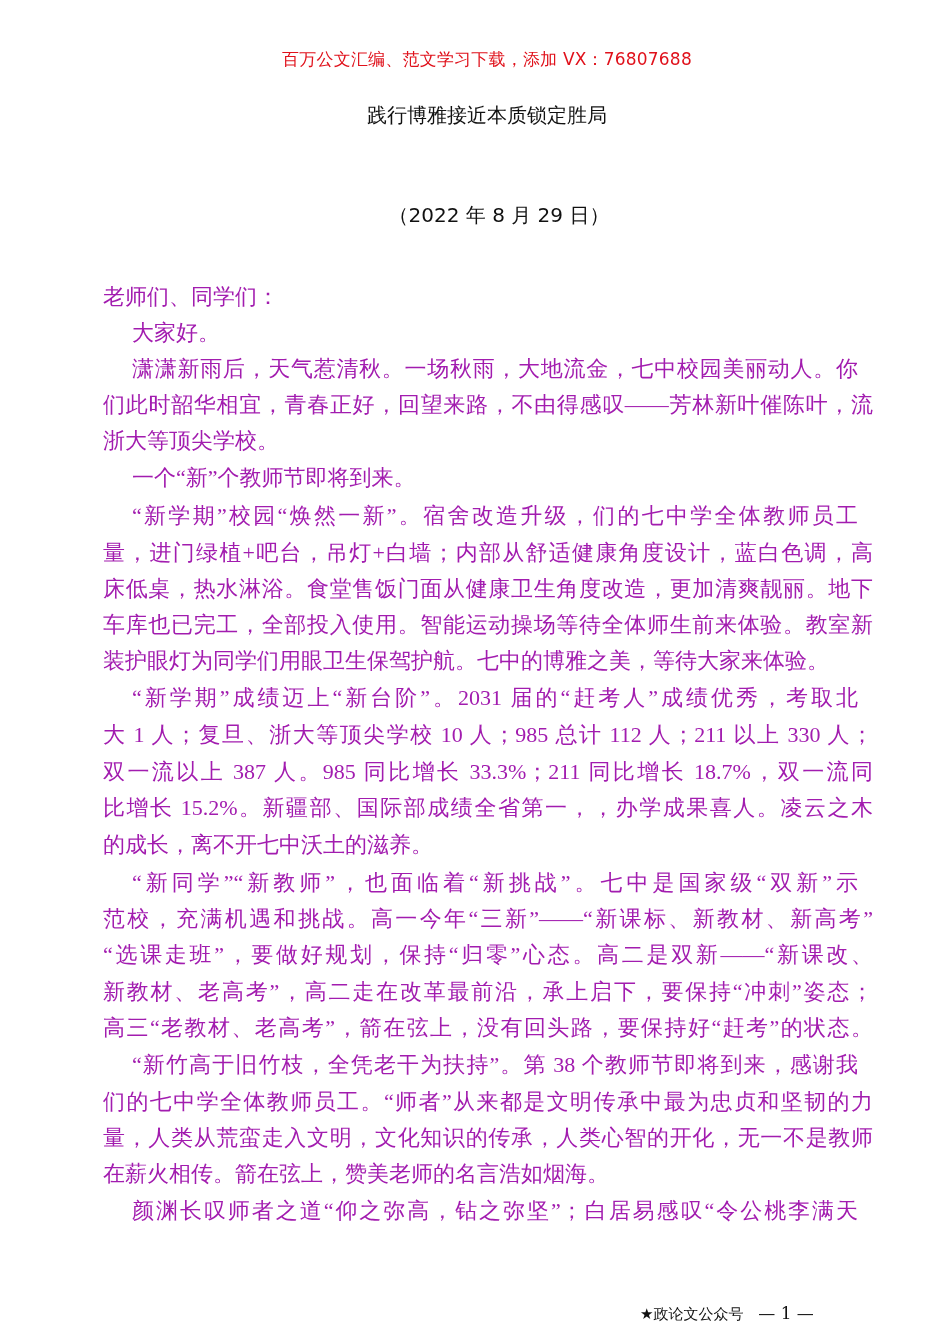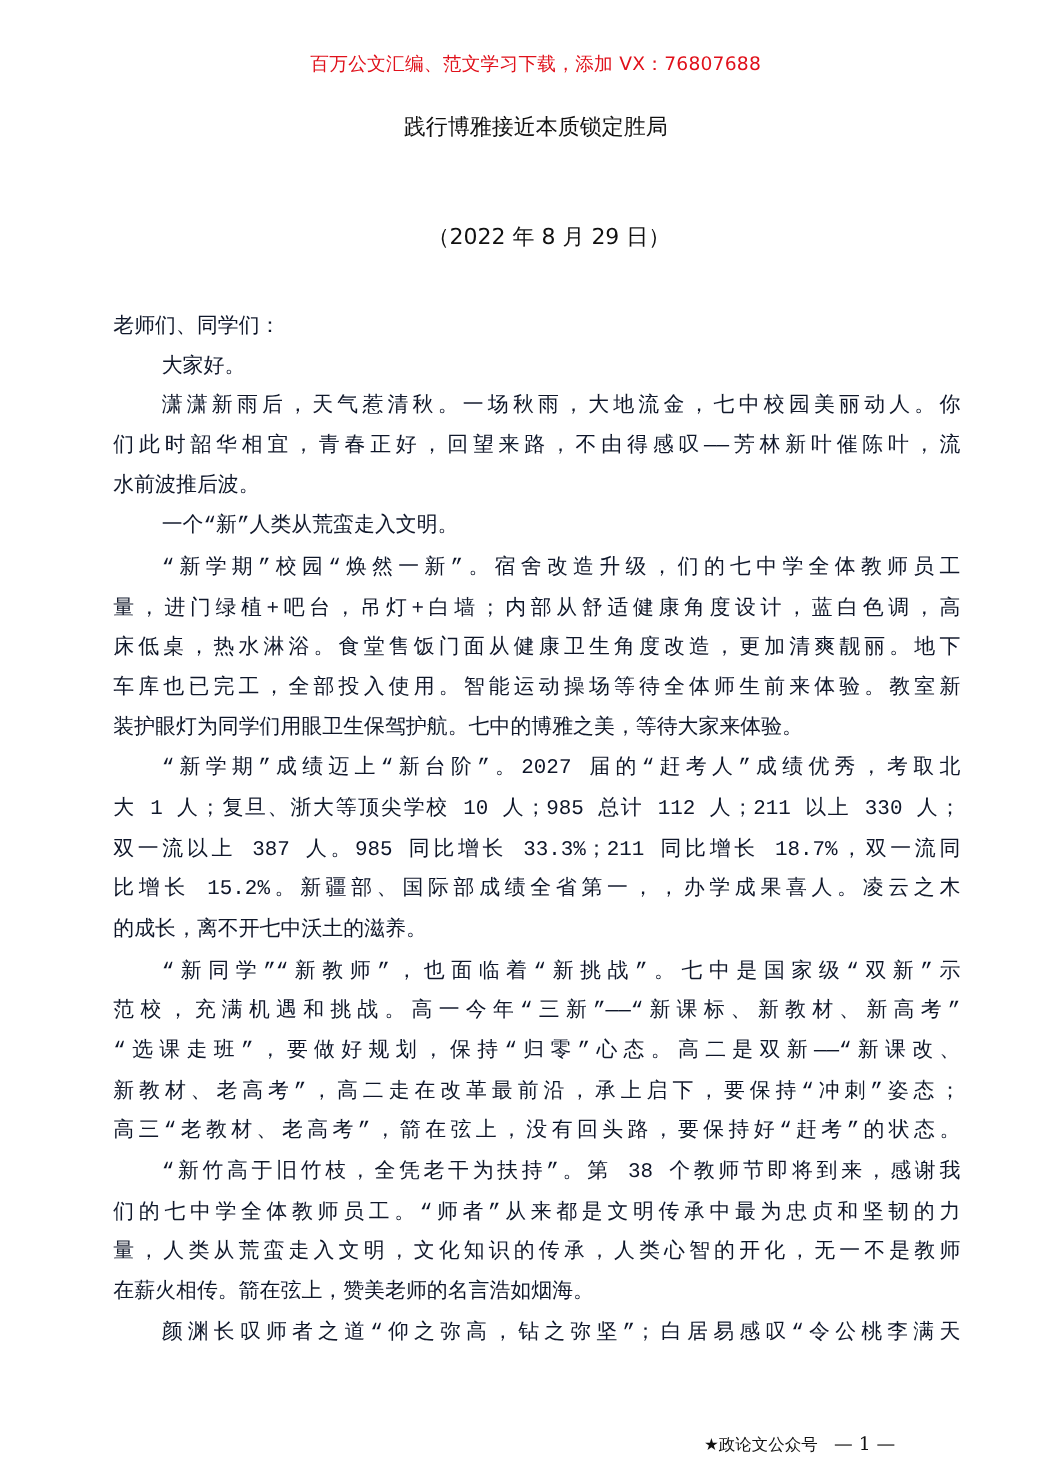--- a/index.html
+++ b/index.html
@@ -9,24 +9,24 @@
     position: absolute; left: 0; width: 950px; top: 47px;
     text-align: center; font-family: "DejaVu Sans", sans-serif;
     font-size: 17px; line-height: 24px; color: #e0111b; letter-spacing: 0.2px;
   }
   .title-line {
     position: absolute; left: 0; width: 950px; text-align: center;
     font-family: "DejaVu Sans", sans-serif; font-size: 20px; line-height: 26px; color: #111111;
   }
   .line {
     position: absolute; left: 91px; width: 770px; white-space: nowrap;
-    font-family: Liberation Mono, monospace; font-size: 19px; line-height: 26px; color: #0f172a;
+    font-family: Liberation Serif, serif; font-size: 22px; line-height: 26px; color: #a21caf;
     text-align: justify; text-align-last: justify;
   }
-  .line.indent { left: 135px; width: 726px; }
+  .line.indent { left: 120px; width: 726px; }
   .line.last { text-align-last: left; }
   .footer {
     position: absolute; top: 1302px; left: 628px;
     font-family: "DejaVu Sans", sans-serif; font-size: 15px; line-height: 22px; color: #111111;
     white-space: nowrap;
   }
   .footer .pagenum { font-family: "DejaVu Serif", serif; font-size: 17px; margin-left: 10px; }
 </style>
 </head>
 <body>
@@ -37,31 +37,31 @@
 
   <div class="title-line" style="top:102px;">践行博雅接近本质锁定胜局</div>
   <div class="title-line" style="top:202px;padding-left:12px;">（2022 年 8 月 29 日）</div>
 
   <div>
     <div class="line last" style="top:284px;">老师们、同学们：</div>
     <div class="line indent last" style="top:320px;">大家好。</div>
 
     <div class="line indent" style="top:356px;">潇潇新雨后，天气惹清秋。一场秋雨，大地流金，七中校园美丽动人。你</div>
     <div class="line" style="top:392px;">们此时韶华相宜，青春正好，回望来路，不由得感叹——芳林新叶催陈叶，流</div>
-    <div class="line last" style="top:428px;">水前波推后波。</div>
+    <div class="line last" style="top:428px;">浙大等顶尖学校。</div>
 
-    <div class="line indent last" style="top:465px;">一个“新”人类从荒蛮走入文明。</div>
+    <div class="line indent last" style="top:465px;">一个“新”个教师节即将到来。</div>
 
     <div class="line indent" style="top:503px;">“新学期”校园“焕然一新”。宿舍改造升级，们的七中学全体教师员工</div>
     <div class="line" style="top:540px;">量，进门绿植+吧台，吊灯+白墙；内部从舒适健康角度设计，蓝白色调，高</div>
     <div class="line" style="top:576px;">床低桌，热水淋浴。食堂售饭门面从健康卫生角度改造，更加清爽靓丽。地下</div>
     <div class="line" style="top:612px;">车库也已完工，全部投入使用。智能运动操场等待全体师生前来体验。教室新</div>
     <div class="line last" style="top:648px;">装护眼灯为同学们用眼卫生保驾护航。七中的博雅之美，等待大家来体验。</div>
 
-    <div class="line indent" style="top:685px;">“新学期”成绩迈上“新台阶”。2027 届的“赶考人”成绩优秀，考取北</div>
+    <div class="line indent" style="top:685px;">“新学期”成绩迈上“新台阶”。2031 届的“赶考人”成绩优秀，考取北</div>
     <div class="line" style="top:722px;">大 1 人；复旦、浙大等顶尖学校 10 人；985 总计 112 人；211 以上 330 人；</div>
     <div class="line" style="top:759px;">双一流以上 387 人。985 同比增长 33.3%；211 同比增长 18.7%，双一流同</div>
     <div class="line" style="top:795px;">比增长 15.2%。新疆部、国际部成绩全省第一，，办学成果喜人。凌云之木</div>
     <div class="line last" style="top:832px;">的成长，离不开七中沃土的滋养。</div>
 
     <div class="line indent" style="top:870px;">“新同学”“新教师”，也面临着“新挑战”。七中是国家级“双新”示</div>
     <div class="line" style="top:906px;">范校，充满机遇和挑战。高一今年“三新”——“新课标、新教材、新高考”</div>
     <div class="line" style="top:942px;">“选课走班”，要做好规划，保持“归零”心态。高二是双新——“新课改、</div>
     <div class="line" style="top:979px;">新教材、老高考”，高二走在改革最前沿，承上启下，要保持“冲刺”姿态；</div>
     <div class="line" style="top:1015px;">高三“老教材、老高考”，箭在弦上，没有回头路，要保持好“赶考”的状态。</div>

